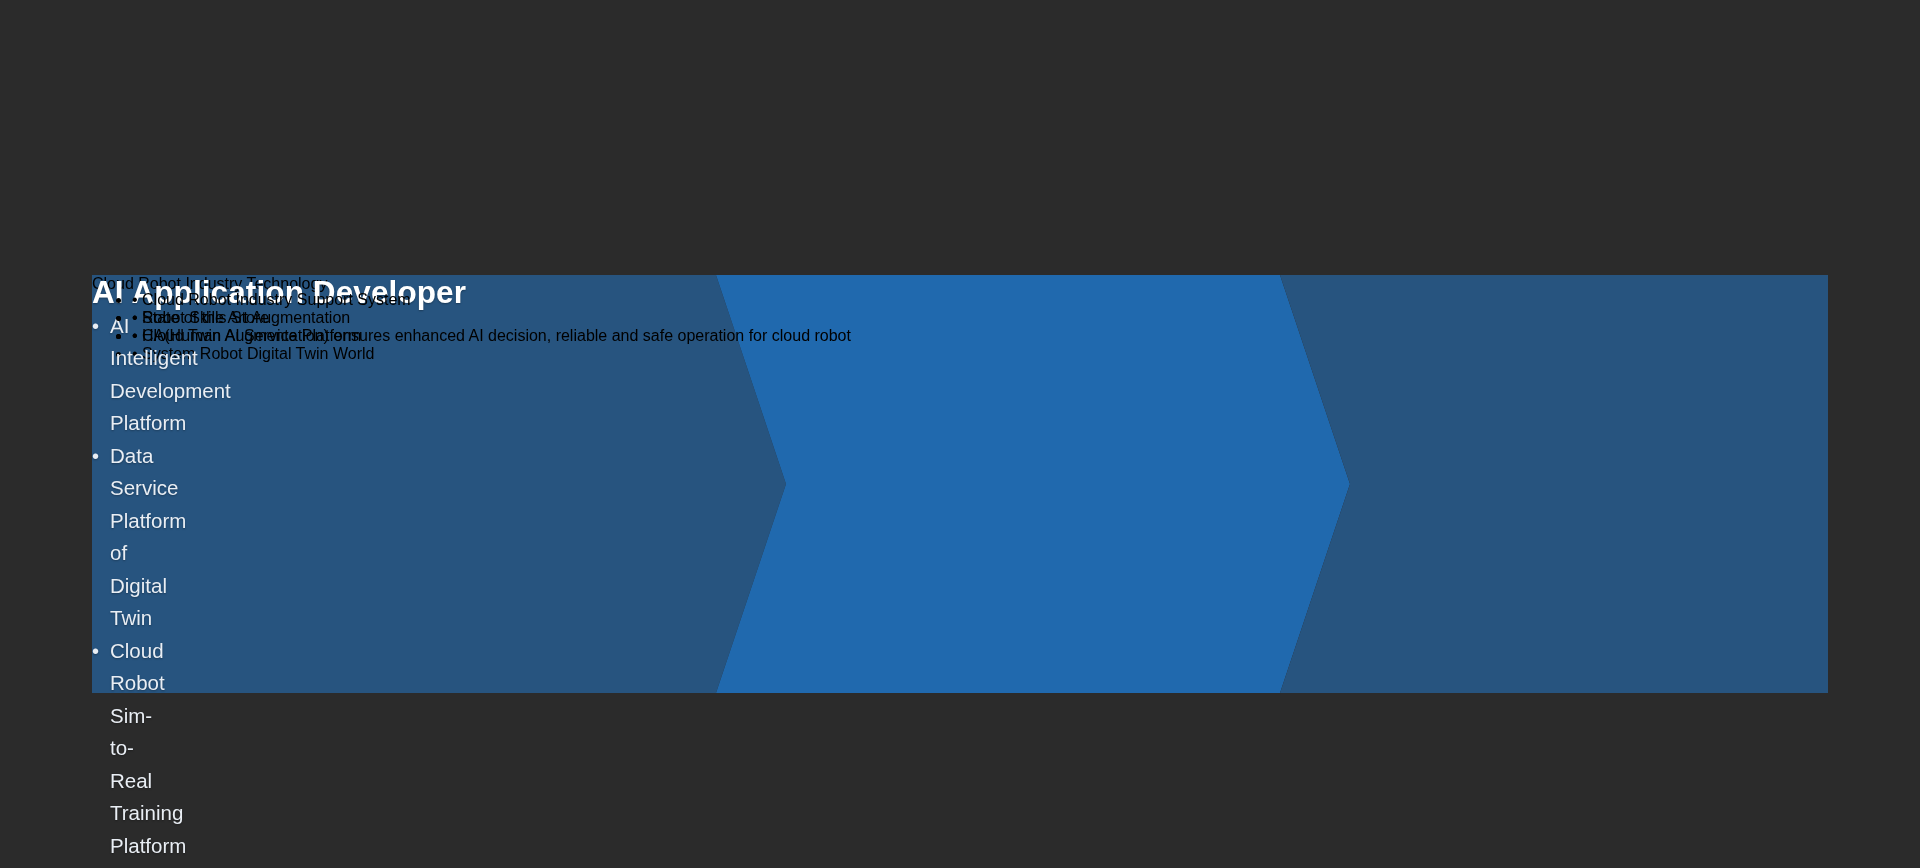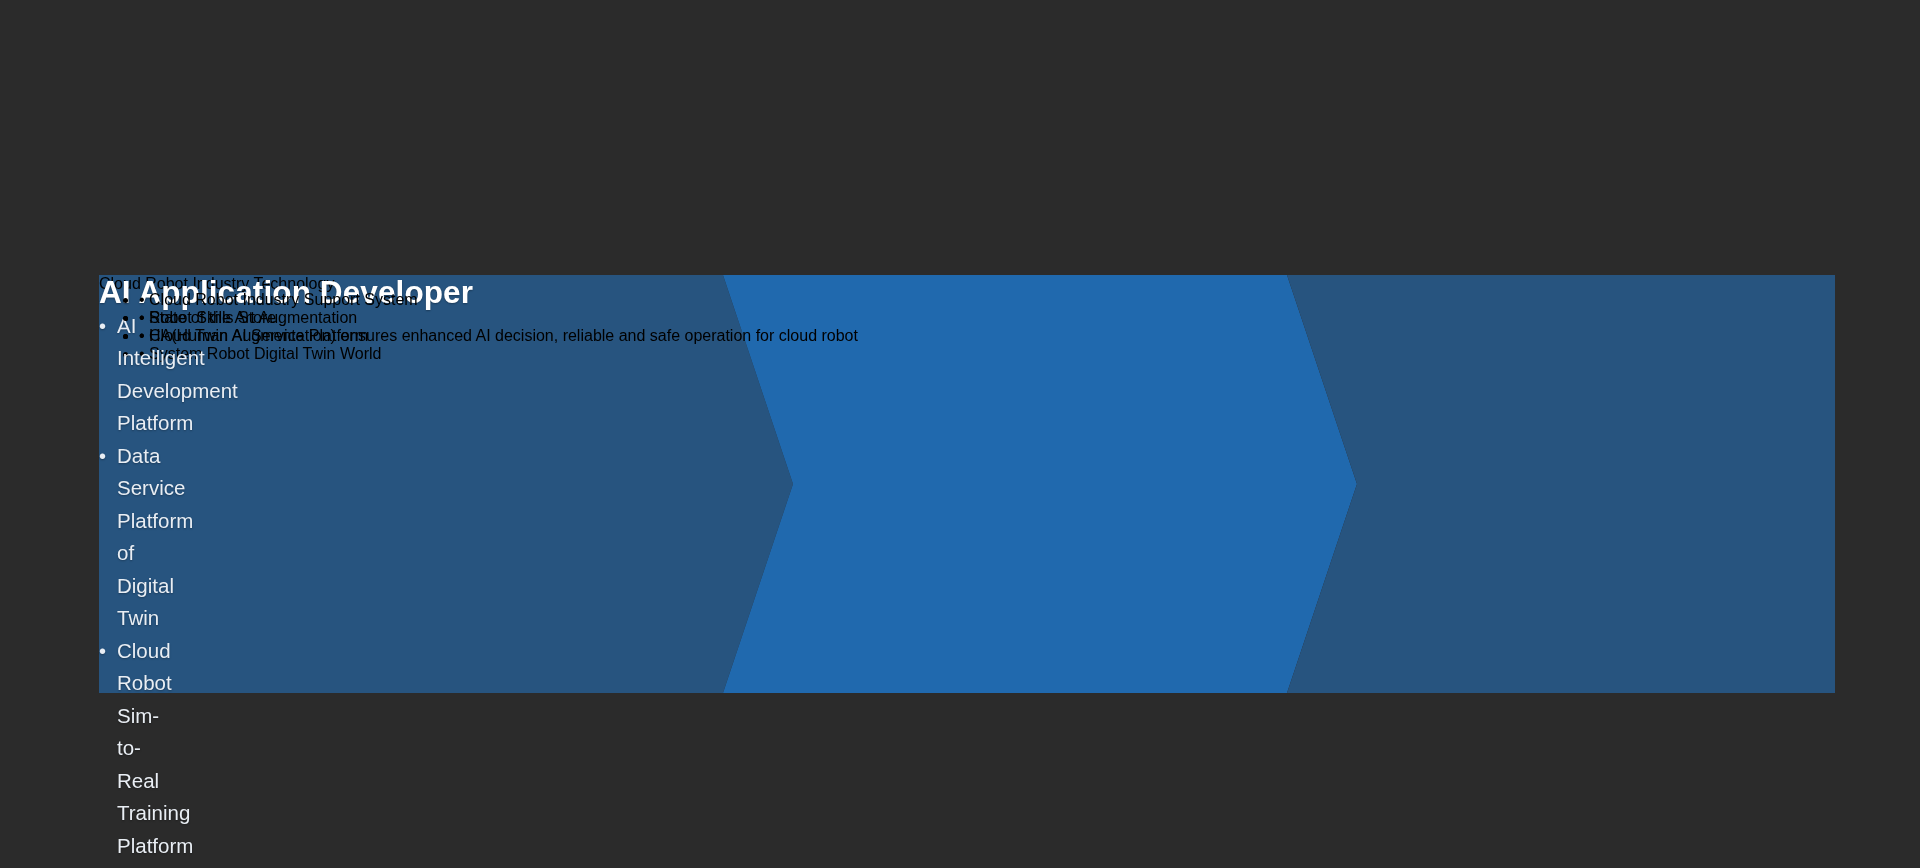--- a/index.html
+++ b/index.html
@@ -23,21 +23,20 @@
     background: #2b2b2b;
   }
 
   
   #banner {
     position: absolute;
     left: 92px;
     top: 275px;
     width: 1736px;
     height: 418px;
-    margin-left: 7px;
   }
 
   #banner-svg {
     position: absolute;
     left: 0;
     top: 0;
     width: 1736px;
     height: 418px;
     display: block;
   }

